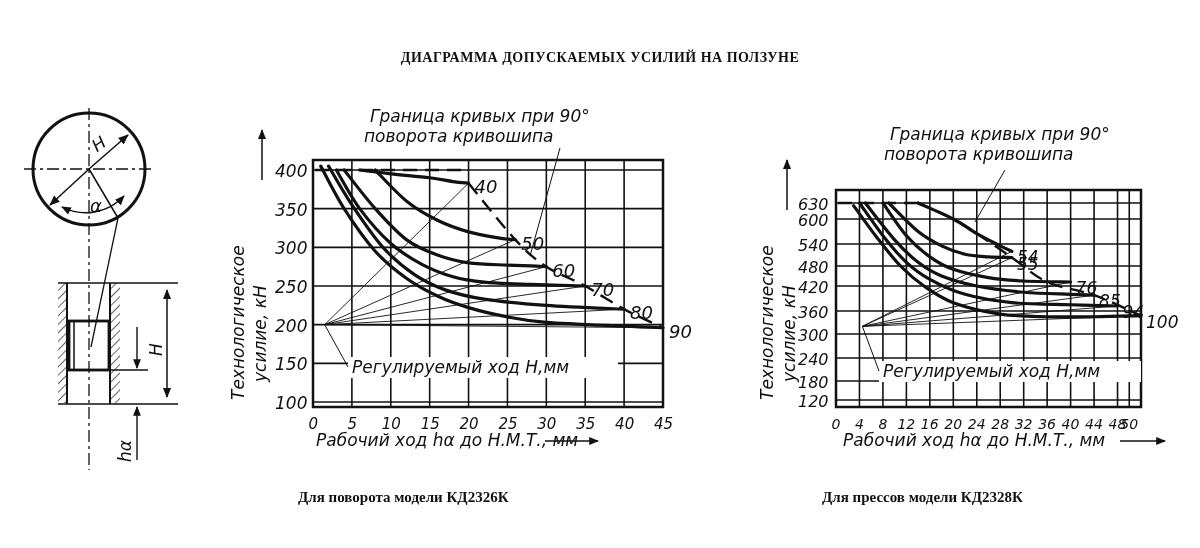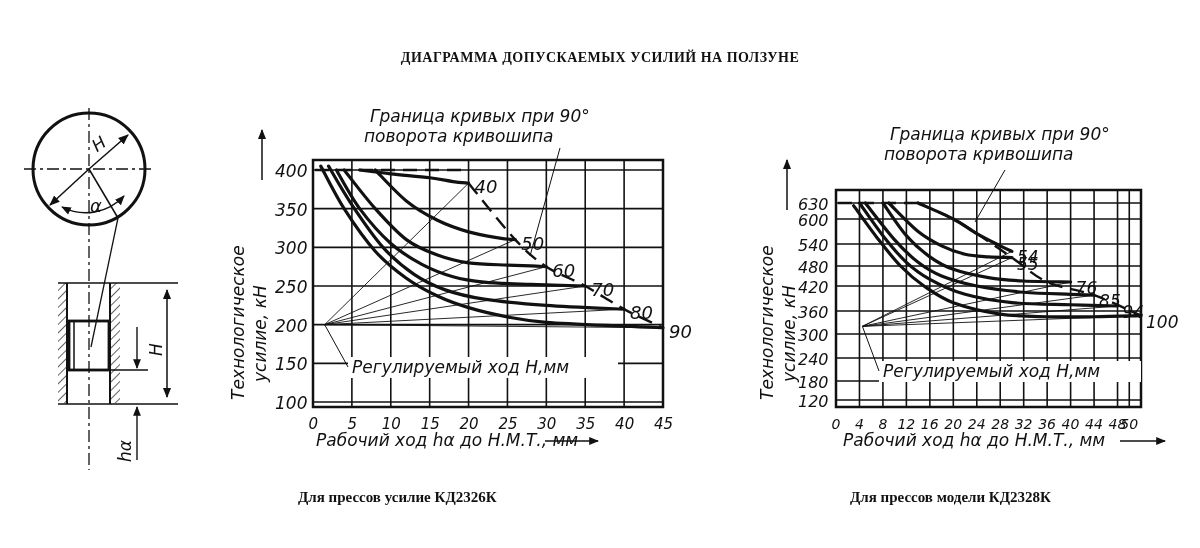--- a/index.html
+++ b/index.html
@@ -197,14 +197,14 @@
       <rect x="879" y="361" width="262" height="21" fill="#fff"></rect>
       <text x="883" y="377" font-size="17" class="hand">Регулируемый ход H,мм</text>
       <line x1="862.3942307692307" y1="326.3333333333333" x2="879" y2="371" stroke="#111" stroke-width="1"></line>
       <text x="843" y="446" font-size="17" class="hand">Рабочий ход hα до Н.М.Т., мм</text>
       <line x1="1120" y1="441" x2="1165" y2="441" stroke="#111" stroke-width="1.4" marker-end="url(#arr)"></line>
       <text x="0" y="0" font-size="17" class="hand" transform="translate(773,400) rotate(-90)">Технологическое</text>
       <text x="0" y="0" font-size="17" class="hand" transform="translate(795,382) rotate(-90)">усилие, кН</text>
     </g>
 </svg>
 
-<div class="caption" style="left:298px;">Для прессов усилие КД2326К</div>
-<div class="caption" style="left:850px;">Для прессов модели КД2328К</div>
+<div class="caption" style="left:298px;">Для поворота модели КД2326К</div>
+<div class="caption" style="left:822px;">Для прессов модели КД2328К</div>
 
 </body></html>

